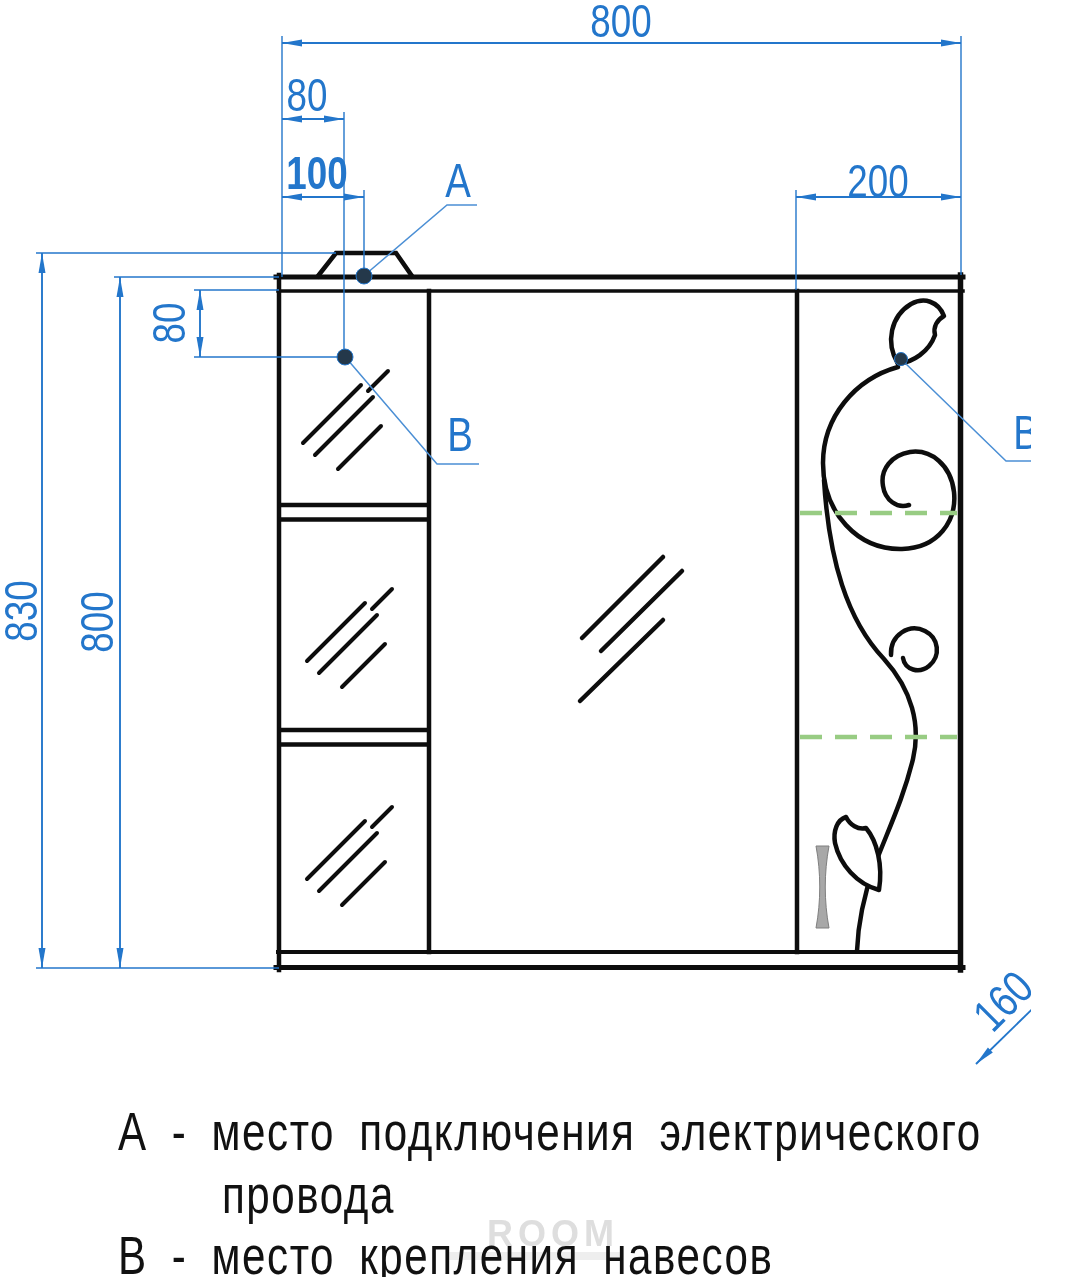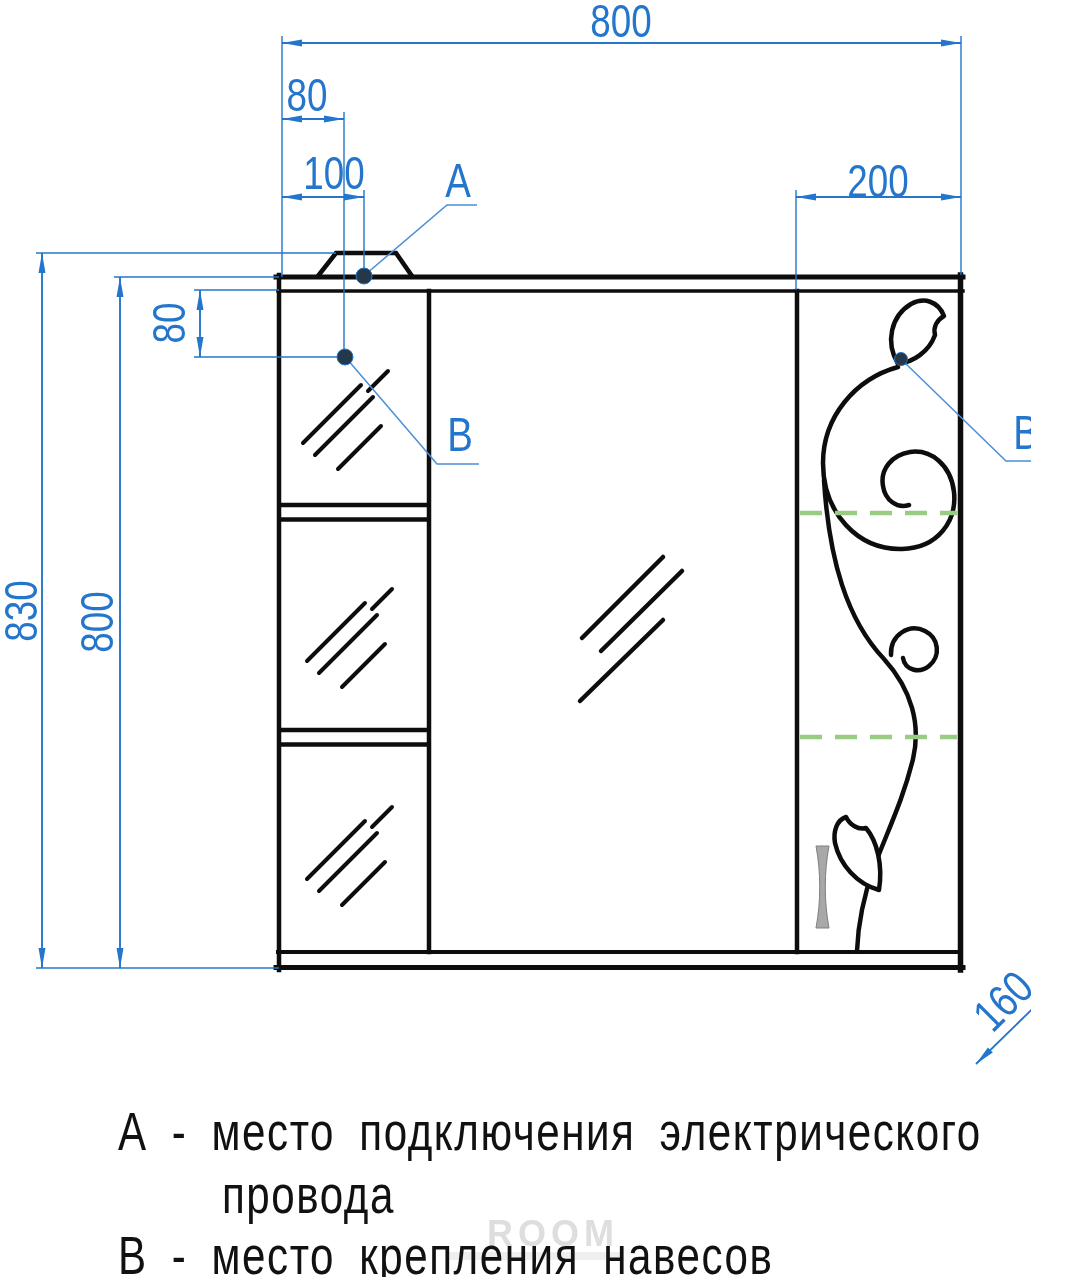--- a/index.html
+++ b/index.html
@@ -157,21 +157,21 @@
 
     <g fill="#24384a" stroke="#2376cb" stroke-width="1">
       <circle cx="364" cy="276" r="8"></circle>
       <circle cx="345" cy="357" r="8"></circle>
       <circle cx="901" cy="359" r="6.5"></circle>
     </g>
   </svg>
 
   <div class="txt" style="left:621px;top:21px;"><span class="cond">800</span></div>
   <div class="txt" style="left:307px;top:95px;"><span class="cond">80</span></div>
-  <div class="txt" style="left:334px;top:173px;"><span class="cond">100</span></div>
+  <div class="txt" style="left:317px;top:173px;font-weight:bold;"><span class="cond">100</span></div>
   <div class="txt" style="left:878px;top:181px;"><span class="cond">200</span></div>
   <div class="txt rot90" style="left:21px;top:611px;"><span class="cond">830</span></div>
   <div class="txt rot90" style="left:97px;top:622px;"><span class="cond">800</span></div>
   <div class="txt rot90" style="left:169px;top:323px;"><span class="cond">80</span></div>
   <div class="txt rot45" style="left:1003px;top:1001px;"><span class="cond">160</span></div>
 
   <div class="txt callout" style="left:458px;top:181px;"><span class="cond">А</span></div>
   <div class="txt callout" style="left:460px;top:435px;"><span class="cond">В</span></div>
   <div class="txt callout" style="left:1026px;top:433px;"><span class="cond">В</span></div>
 

